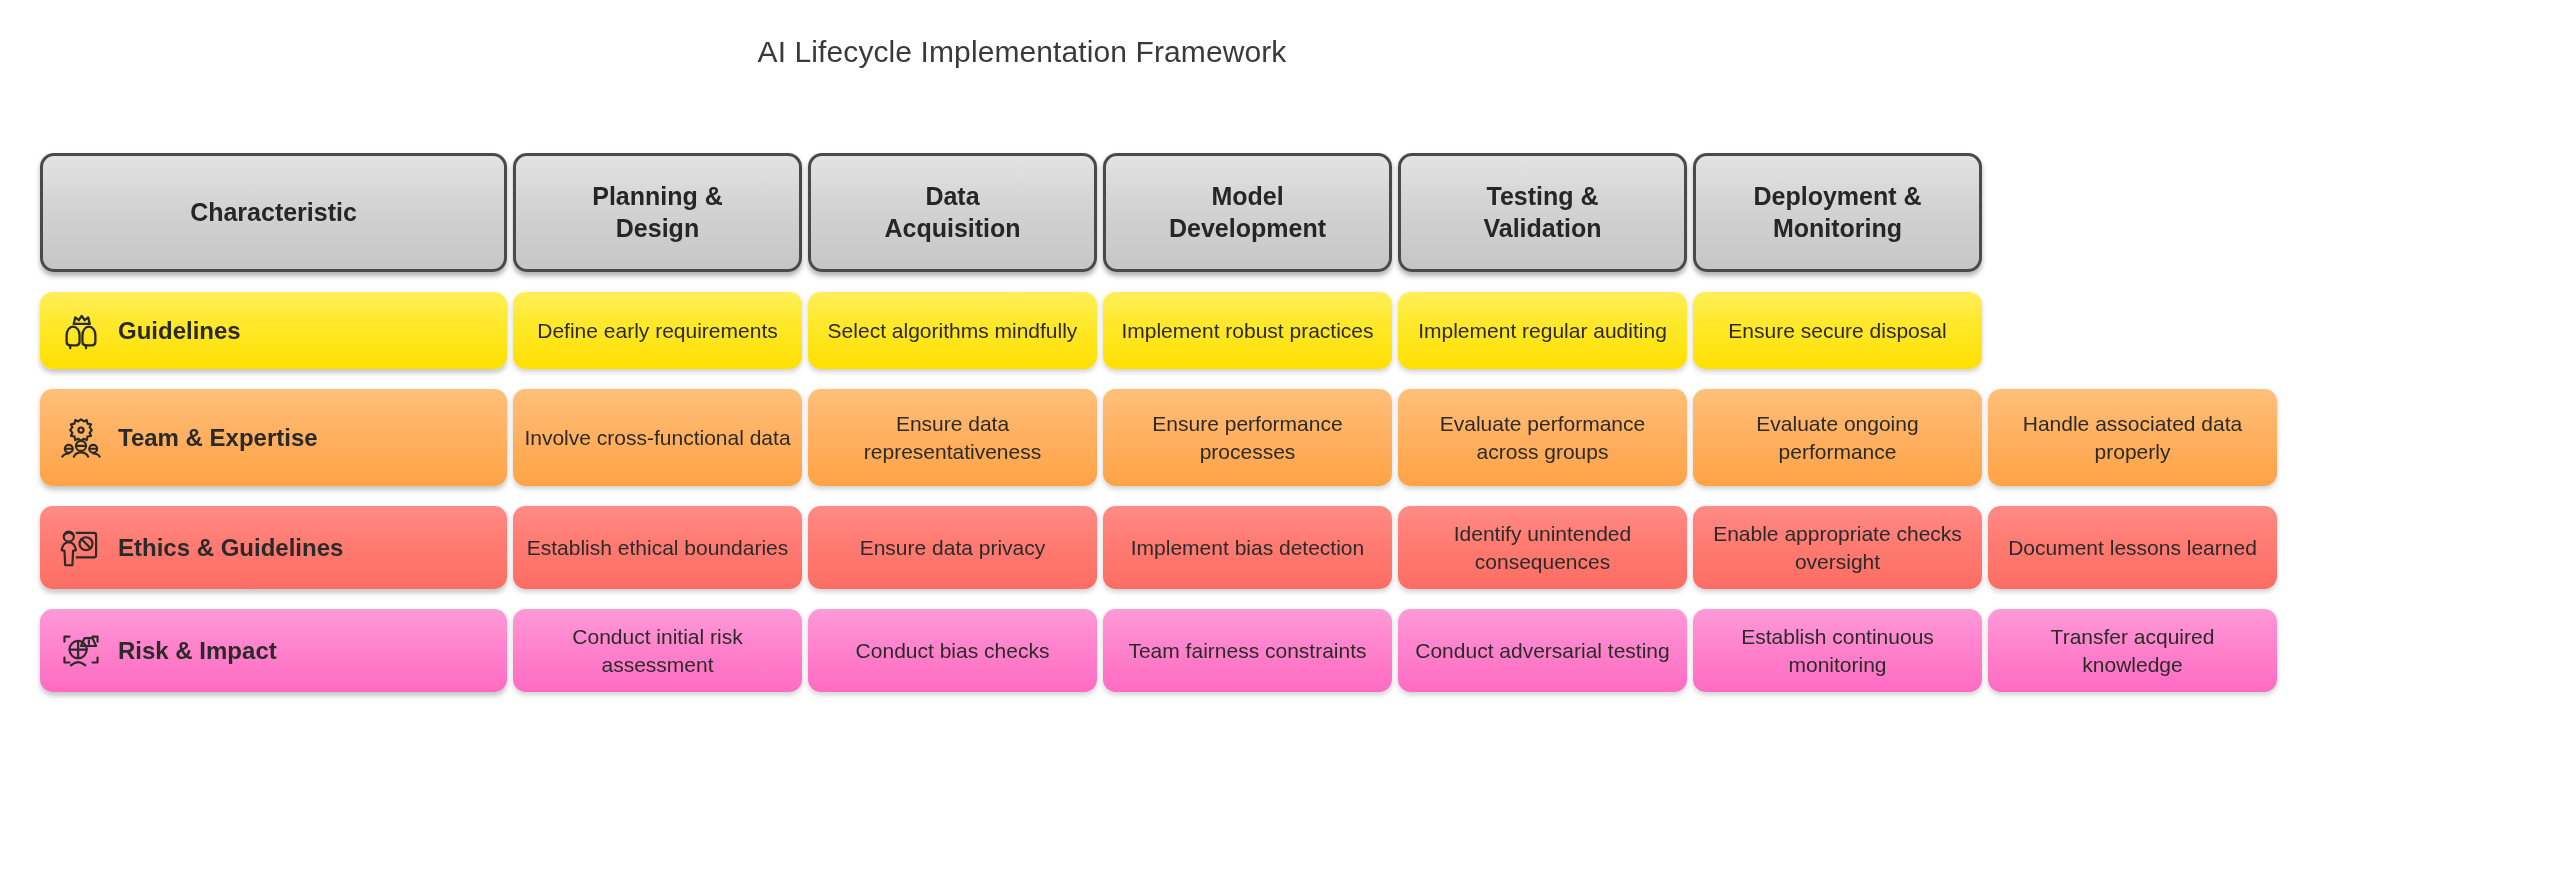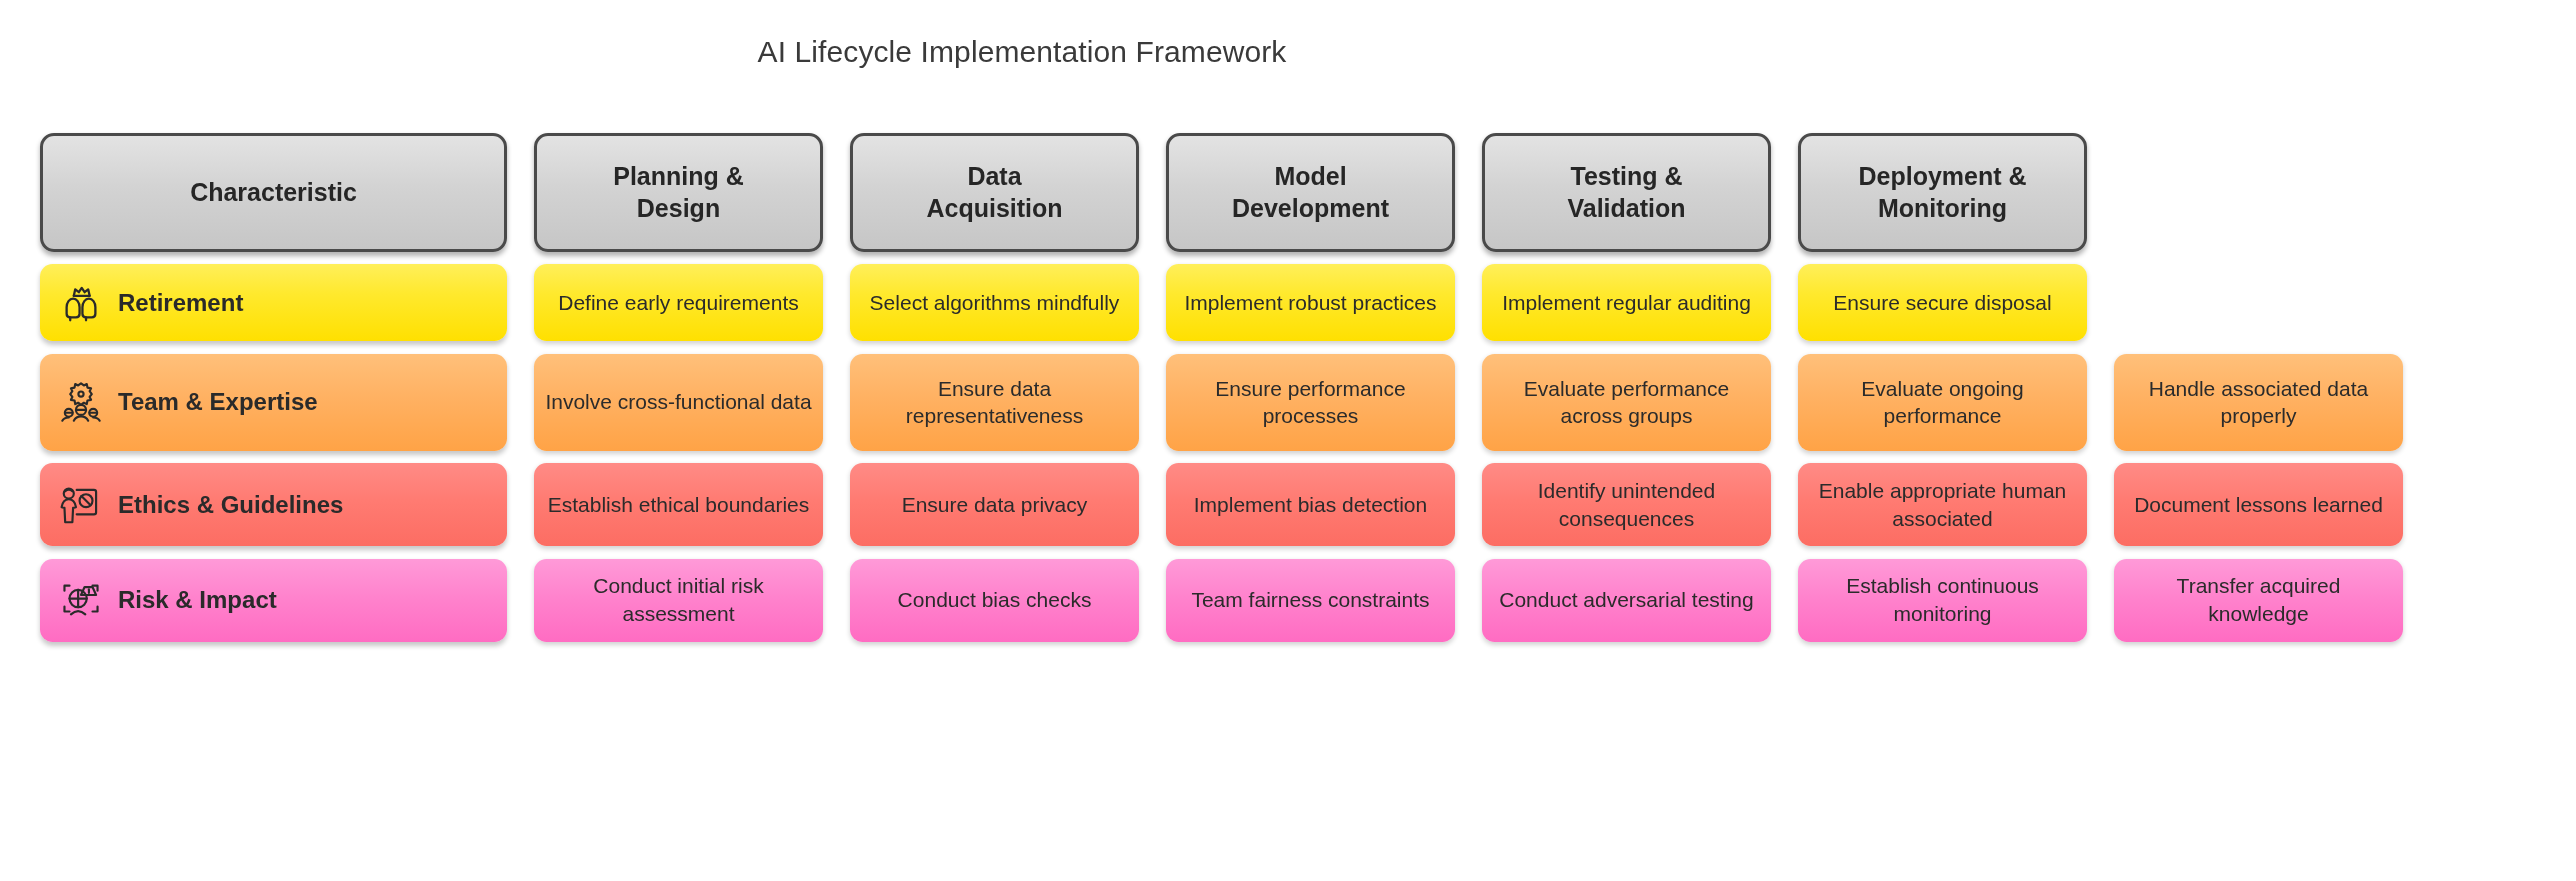--- a/index.html
+++ b/index.html
@@ -36,22 +36,23 @@
   .matrix {
     position: absolute;
     left: 40px;
     top: 133px;
     width: 2496px;
   }
 
   .row {
     display: flex;
     align-items: stretch;
-    gap: 27px;
+    gap: 6px;
     margin-bottom: 12.4px;
+    margin-top: 20px;
   }
 
   .row-header { margin-bottom: 12.4px; }
 
   
   .cell {
     box-sizing: border-box;
     border-radius: 12.4px;
     display: flex;
     align-items: center;
@@ -170,21 +171,21 @@
         <span class="icon">
           <svg viewBox="0 0 64 64" fill="none" stroke="#2a2a2a" stroke-width="3.2" stroke-linecap="round" stroke-linejoin="round">
             <path d="M22 22 L24 13 L29 17 L33 11 L37 17 L42 13 L44 22"></path>
             <path d="M22 22 L44 22"></path>
             <path d="M12 38c0-7 4-12 9-12s9 5 9 12v9c0 3-2 5-5 5h-8c-3 0-5-2-5-5z"></path>
             <path d="M34 38c0-7 4-12 9-12s9 5 9 12v9c0 3-2 5-5 5h-8c-3 0-5-2-5-5z"></path>
             <path d="M17 52 l0 4"></path>
             <path d="M39 52 l0 4"></path>
           </svg>
         </span>
-        <span class="lbl-text">Retirement</span>
+        <span class="lbl-text">Guidelines</span>
       </div>
       <div class="cell col-n row-box data-cell">Define early requirements</div>
       <div class="cell col-n row-box data-cell">Select algorithms mindfully</div>
       <div class="cell col-n row-box data-cell">Implement robust practices</div>
       <div class="cell col-n row-box data-cell">Implement regular auditing</div>
       <div class="cell col-n row-box data-cell">Ensure secure disposal</div>
     </div>
 
     <div class="row r-team">
       <div class="cell col-0 row-box label-cell">
@@ -224,21 +225,21 @@
             <circle cx="39" cy="26" r="9"></circle>
             <path d="M32.6 19.6 L45.4 32.4"></path>
           </svg>
         </span>
         <span class="lbl-text">Ethics &amp; Guidelines</span>
       </div>
       <div class="cell col-n row-box data-cell">Establish ethical boundaries</div>
       <div class="cell col-n row-box data-cell">Ensure data privacy</div>
       <div class="cell col-n row-box data-cell">Implement bias detection</div>
       <div class="cell col-n row-box data-cell">Identify unintended consequences</div>
-      <div class="cell col-n row-box data-cell">Enable appropriate human associated</div>
+      <div class="cell col-n row-box data-cell">Enable appropriate checks oversight</div>
       <div class="cell col-n row-box data-cell">Document lessons learned</div>
     </div>
 
     <div class="row r-risk">
       <div class="cell col-0 row-box label-cell">
         <span class="icon">
           <svg viewBox="0 0 64 64" fill="none" stroke="#2a2a2a" stroke-width="3" stroke-linecap="round" stroke-linejoin="round">
             <path d="M16 12 H9 v7"></path>
             <path d="M48 12 h7 v7"></path>
             <path d="M16 48 H9 v-7"></path>

